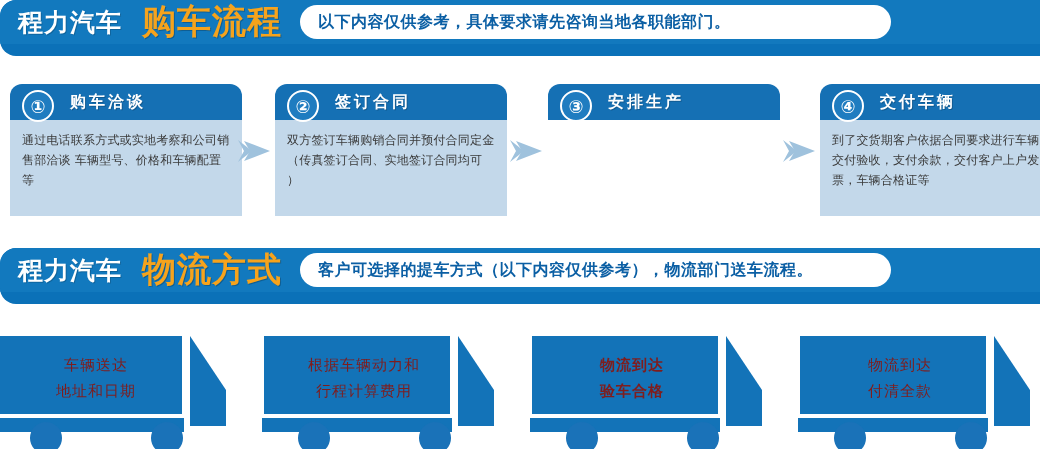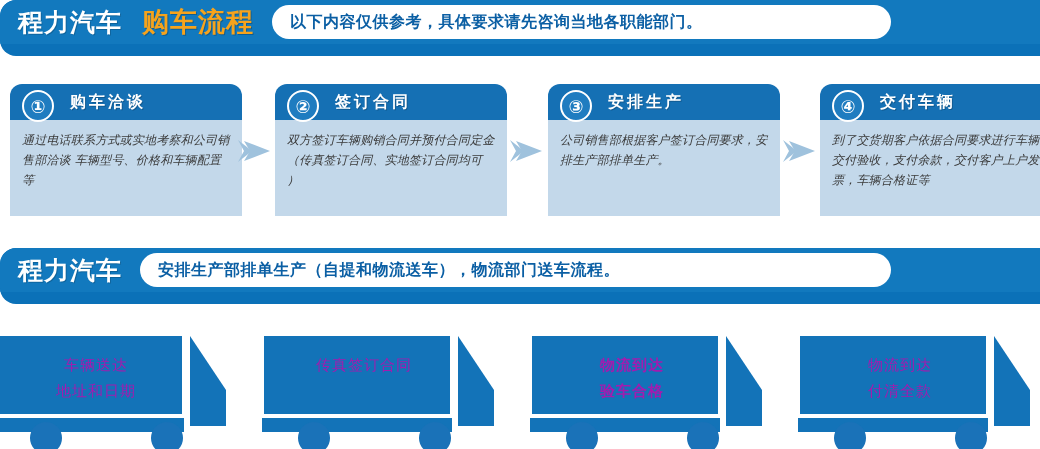--- a/index.html
+++ b/index.html
@@ -47,21 +47,21 @@
     color: #ffffff;
     font-size: 25px;
     font-weight: bold;
     letter-spacing: 1px;
     white-space: nowrap;
     text-shadow: 1px 1px 0 rgba(0,0,0,0.18);
   }
   .section-title {
     margin-left: 20px;
     color: #f6a31c;
-    font-size: 27px;
+    font-size: 34px;
     font-weight: bold;
     letter-spacing: 1px;
     white-space: nowrap;
     text-shadow: 1px 1px 0 rgba(0,0,0,0.22);
   }
   .note-pill {
     margin-left: 18px;
     margin-right: 14px;
     flex: 1;
     height: 34px;
@@ -112,21 +112,20 @@
     background: #c3d8ea;
     box-sizing: border-box;
     padding: 10px 12px 0 12px;
   }
   .card-body p {
     margin: 0;
     color: #3a3a3a;
     font-size: 12px;
     line-height: 20px;
     letter-spacing: 0.2px;
-    font-style: italic;
   }
   .num-circle {
     position: absolute;
     left: 12px;
     top: 6px;
     width: 32px;
     height: 32px;
     border-radius: 50%;
     background: #1f7cc0;
     border: 2px solid #ffffff;
@@ -180,21 +179,21 @@
   }
   .truck.t1 { left: -6px; }
   .truck.t2 { left: 262px; }
   .truck.t3 { left: 530px; font-weight: bold; }
   .truck.t4 { left: 798px; }
   .truck-label {
     position: absolute;
     left: 22px;
     top: 22px;
     width: 160px;
-    color: #a21caf;
+    color: #7f1d1d;
     font-size: 15px;
     line-height: 26px;
     text-align: center;
     letter-spacing: 1px;
     z-index: 4;
     pointer-events: none;
   }
   .truck-label div { white-space: nowrap; }
 </style>
 </head>
@@ -245,23 +244,20 @@
       <path d="M0,2 L14,13 L0,24 L6,13 Z" fill="#9fc2dd"></path>
       <path d="M6,3 L32,13 L6,23 L12,13 Z" fill="#9fc2dd"></path>
     </svg>
   </div>
 
   <div class="card c3">
     <div class="card-head">
       <div class="num-circle">③</div>
       <div class="card-title">安排生产</div>
     </div>
-    <div class="card-body">
-      <p>公司销售部根据客户签订合同要求，安排生产部排单生产。</p>
-    </div>
   </div>
 
   <div class="arrow a3">
     <svg width="34" height="26" viewBox="0 0 34 26" aria-hidden="true">
       <path d="M0,2 L14,13 L0,24 L6,13 Z" fill="#9fc2dd"></path>
       <path d="M6,3 L32,13 L6,23 L12,13 Z" fill="#9fc2dd"></path>
     </svg>
   </div>
 
   <div class="card c4">
@@ -273,22 +269,23 @@
       <p>到了交货期客户依据合同要求进行车辆交付验收，支付余款，交付客户上户发票，车辆合格证等</p>
     </div>
   </div>
 
 </div>
 
 <div class="banner b2">
   <div class="sheen"></div>
   <div class="banner-inner">
     <div class="brand">程力汽车</div>
+    <div class="section-title">物流方式</div>
     <div class="note-pill">
-      <span>安排生产部排单生产（自提和物流送车），物流部门送车流程。</span>
+      <span>客户可选择的提车方式（以下内容仅供参考），物流部门送车流程。</span>
     </div>
   </div>
 </div>
 
 <div class="trucks">
 
   <div class="truck t1">
     <svg width="246" height="119" viewBox="0 0 246 119" aria-hidden="true">
       <rect x="2" y="6" width="186" height="78" fill="#1373b8"></rect>
       <path d="M196,6 L232,60 L232,96 L196,96 Z" fill="#1373b8"></path>
@@ -304,21 +301,22 @@
 
   <div class="truck t2">
     <svg width="246" height="119" viewBox="0 0 246 119" aria-hidden="true">
       <rect x="2" y="6" width="186" height="78" fill="#1373b8"></rect>
       <path d="M196,6 L232,60 L232,96 L196,96 Z" fill="#1373b8"></path>
       <rect x="0" y="88" width="190" height="14" fill="#1373b8"></rect>
       <circle cx="52" cy="108" r="16" fill="#1a72b8"></circle>
       <circle cx="173" cy="108" r="16" fill="#1a72b8"></circle>
     </svg>
     <div class="truck-label">
-      <div>传真签订合同</div>
+      <div>根据车辆动力和</div>
+      <div>行程计算费用</div>
     </div>
   </div>
 
   <div class="truck t3">
     <svg width="246" height="119" viewBox="0 0 246 119" aria-hidden="true">
       <rect x="2" y="6" width="186" height="78" fill="#1373b8"></rect>
       <path d="M196,6 L232,60 L232,96 L196,96 Z" fill="#1373b8"></path>
       <rect x="0" y="88" width="190" height="14" fill="#1373b8"></rect>
       <circle cx="52" cy="108" r="16" fill="#1a72b8"></circle>
       <circle cx="173" cy="108" r="16" fill="#1a72b8"></circle>

